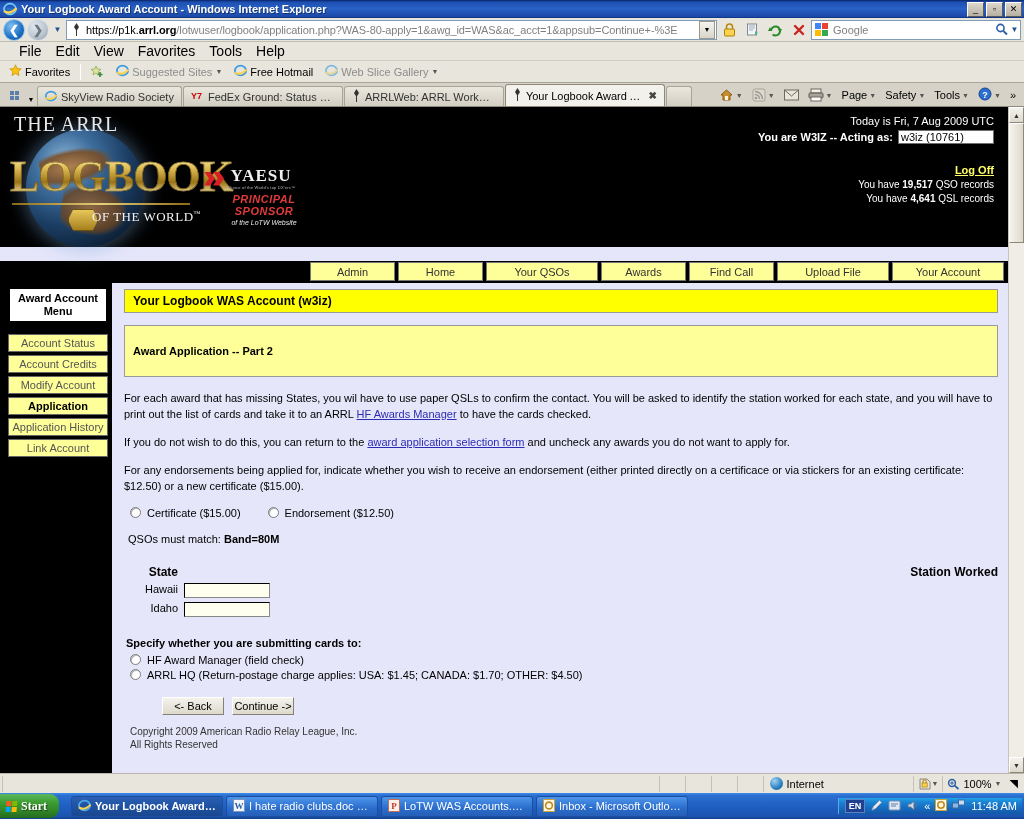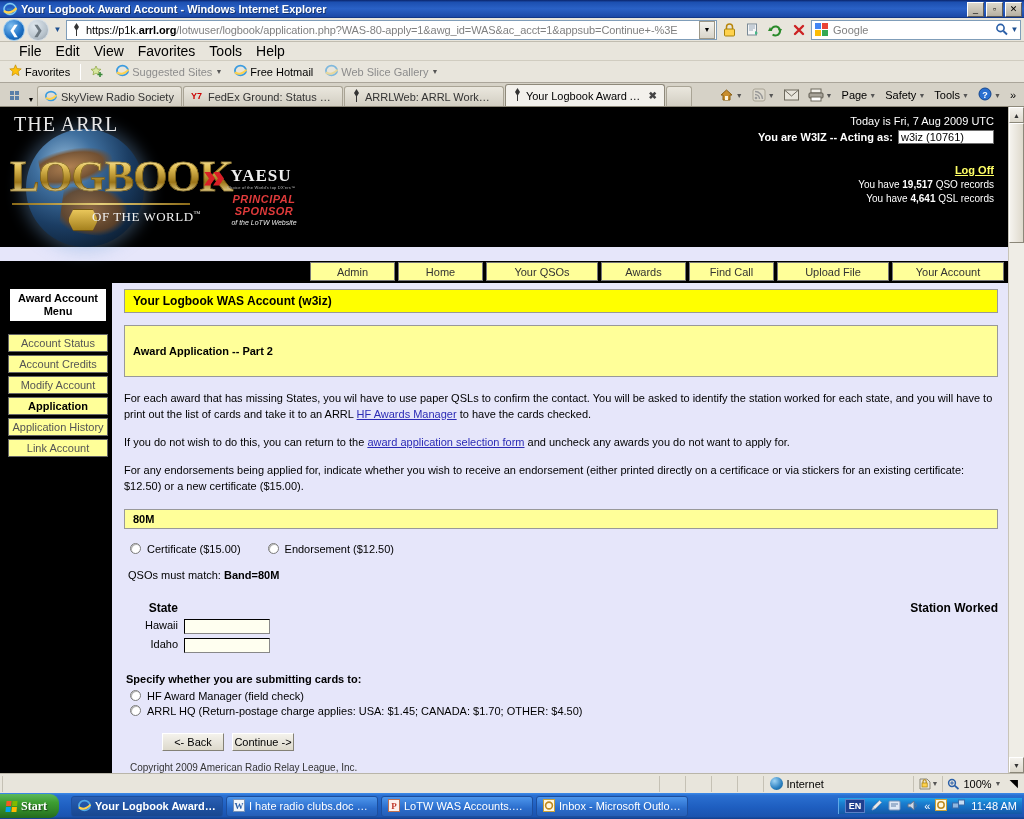--- a/index.html
+++ b/index.html
@@ -847,21 +847,20 @@
           <div class="para">
             <span>For each award that has missing States, you wil have to use paper QSLs to confirm the contact. You will be asked to identify the station worked for each state, and you will have to print out the list of cards and take it to an ARRL </span><a href="#">HF Awards Manager</a><span> to have the cards checked.</span>
           </div>
 
           <div class="para">
             <span>If you do not wish to do this, you can return to the </span><a href="#">award application selection form</a><span> and uncheck any awards you do not want to apply for.</span>
           </div>
 
           <div class="para">For any endorsements being applied for, indicate whether you wish to receive an endorsement (either printed directly on a certificace or via stickers for an existing certificate: $12.50) or a new certificate ($15.00).</div>
 
-          <div class="band-bar">80M</div>
 
           <div class="radio-row">
             <span class="rd"></span>
             <span>Certificate ($15.00)</span>
             <span class="spacer"></span>
             <span class="rd"></span>
             <span>Endorsement ($12.50)</span>
           </div>
 
           <div class="match-line">

